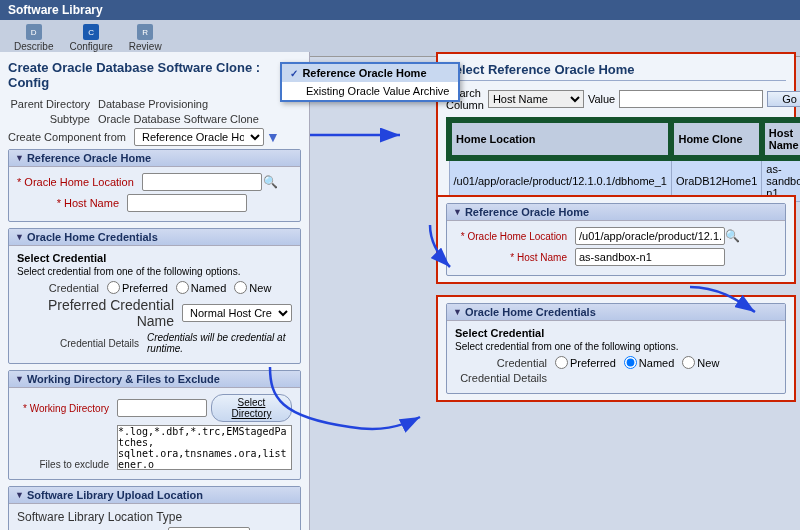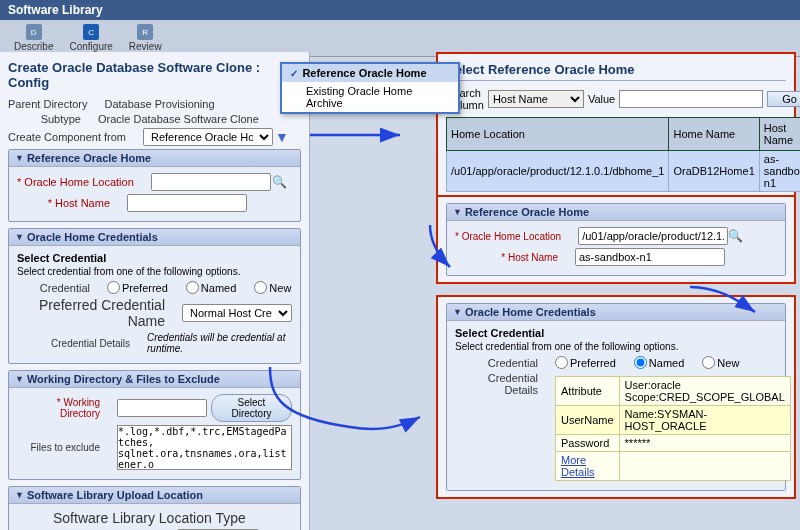--- a/index.html
+++ b/index.html
@@ -15,71 +15,71 @@
     .nav-tab { display: flex; flex-direction: column; align-items: center; padding: 2px 6px; cursor: pointer; font-size: 10px; color: #333; }
     .nav-tab .tab-icon { width: 16px; height: 16px; background: #6a8ab0; border-radius: 2px; margin-bottom: 1px; display: flex; align-items: center; justify-content: center; color: white; font-size: 8px; }
     .nav-tab.active .tab-icon { background: #2a6ab0; }
 
     
     .left-panel { position: absolute; top: 52px; left: 0; width: 310px; bottom: 0; background: #f0f4fa; border-right: 1px solid #aab; overflow-y: auto; padding: 8px; }
 
     .page-title { font-size: 13px; font-weight: bold; color: #1a3a6a; margin-bottom: 8px; }
 
     .form-row { display: flex; align-items: center; margin-bottom: 3px; }
-    .form-label { color: #333; min-width: 90px; text-align: right; padding-right: 17px; font-size: 11px; }
+    .form-label { color: #333; min-width: 90px; text-align: right; padding-right: 8px; font-size: 11px; }
     .form-value { color: #333; font-size: 11px; }
 
     .form-select { border: 1px solid #888; background: #fff; padding: 1px 3px; font-size: 11px; border-radius: 2px; }
     .form-input { border: 1px solid #888; background: #fff; padding: 1px 3px; font-size: 11px; border-radius: 2px; height: 18px; }
 
     
     .section { background: #e8eef8; border: 1px solid #8899bb; margin-bottom: 6px; border-radius: 2px; }
     .section-header { background: linear-gradient(180deg, #d0daf0 0%, #b8c8e8 100%); padding: 2px 6px; font-size: 11px; font-weight: bold; color: #1a3060; border-bottom: 1px solid #aab; display: flex; align-items: center; gap: 3px; cursor: pointer; }
     .section-arrow { font-size: 9px; color: #336; }
     .section-body { padding: 6px 8px; }
 
     .input-with-icon { display: flex; align-items: center; gap: 2px; }
     .search-btn { background: none; border: none; cursor: pointer; font-size: 12px; color: #336; }
 
     
-    .btn { background: linear-gradient(180deg, #e8f0fa 0%, #c8d8f0 100%); border: 1px solid #8899bb; padding: 2px 8px; font-size: 11px; cursor: pointer; border-radius: 12px; }
+    .btn { background: linear-gradient(180deg, #e8f0fa 0%, #c8d8f0 100%); border: 1px solid #8899bb; padding: 2px 8px; font-size: 11px; cursor: pointer; border-radius: 12px; text-decoration: underline; }
 
     
     .dropdown-popup { position: absolute; top: 62px; left: 280px; width: 180px; background: white; border: 2px solid #4477cc; z-index: 100; box-shadow: 2px 2px 5px rgba(0,0,0,0.3); }
     .dropdown-item { padding: 3px 8px; font-size: 11px; cursor: pointer; display: flex; align-items: center; gap: 4px; }
     .dropdown-item.selected { background: #c8d8f0; font-weight: bold; }
 
     
     .overlay-panel-ref { position: absolute; top: 52px; right: 4px; width: 360px; background: #f0f4fa; border: 2px solid #cc2200; z-index: 50; padding: 8px; }
     .overlay-title { font-size: 13px; font-weight: bold; color: #1a3a6a; margin-bottom: 6px; border-bottom: 1px solid #99aacc; padding-bottom: 3px; }
     .search-row { display: flex; align-items: center; gap: 4px; margin-bottom: 6px; }
     .search-row label { font-size: 11px; }
     .search-row select { font-size: 11px; border: 1px solid #888; height: 18px; }
     .search-row input { font-size: 11px; border: 1px solid #888; height: 18px; flex: 1; }
     .go-btn { background: linear-gradient(180deg, #e8f0fa 0%, #c8d8f0 100%); border: 1px solid #8899bb; padding: 1px 14px; font-size: 11px; cursor: pointer; }
 
     .ref-table { width: 100%; border-collapse: collapse; font-size: 11px; }
-    .ref-table th { background: #c0cce0; border: 1px solid #14532d; padding: 4px 4px; text-align: left; font-weight: normal; }
+    .ref-table th { background: #c0cce0; border: 6px solid #14532d; padding: 4px 4px; text-align: left; font-weight: bold; }
     .ref-table td { border: 1px solid #99aacc; padding: 2px 4px; background: #fff; }
     .ref-table tr.selected td { background: #c8daf8; }
 
     
     .overlay-panel-detail { position: absolute; top: 195px; right: 4px; width: 360px; background: #f0f4fa; border: 2px solid #cc2200; z-index: 50; padding: 6px 8px; }
 
     
     .overlay-panel-creds { position: absolute; top: 295px; right: 4px; width: 360px; background: #f0f4fa; border: 2px solid #cc2200; z-index: 50; padding: 6px 8px; }
 
     .creds-table { width: 100%; border-collapse: collapse; font-size: 11px; margin-top: 4px; }
     .creds-table td { border: 1px solid #cccc88; padding: 2px 5px; }
     .creds-table tr:nth-child(1) td { background: #fffff0; }
     .creds-table tr:nth-child(2) td { background: #ffffd0; }
     .creds-table tr:nth-child(3) td { background: #fffff0; }
     .creds-table tr:nth-child(4) td { background: #fffff0; }
 
-    .radio-group { display: flex; align-items: center; gap: 18px; }
+    .radio-group { display: flex; align-items: center; gap: 8px; }
     .radio-label { display: flex; align-items: center; gap: 2px; font-size: 11px; }
 
     
     .arrow-svg { position: absolute; z-index: 200; pointer-events: none; }
 
     
     .cred-select { border: 1px solid #888; background: linear-gradient(180deg, #fff 0%, #e8e8e8 100%); padding: 1px 3px; font-size: 11px; border-radius: 2px; }
 
     
     .textarea-excl { width: 100%; height: 45px; font-size: 10px; border: 1px solid #888; resize: none; background: #fff; }
@@ -190,76 +190,76 @@
       <div class="section-header">
         <span class="section-arrow">▼</span>
         <span>Working Directory &amp; Files to Exclude</span>
       </div>
       <div class="section-body">
         <div class="form-row">
           <span class="form-label" style="color:#aa0000; min-width:100px; font-size:10px;">* Working Directory</span>
           <input type="text" class="form-input" style="width: 90px;">
           <button class="btn" style="margin-left:4px; font-size:10px;">Select Directory</button>
         </div>
-        <div class="form-row" style="align-items:center; margin-top:3px;">
+        <div class="form-row" style="align-items:flex-end; margin-top:3px;">
           <span class="form-label" style="min-width:100px; font-size:10px;">Files to exclude</span>
           <textarea class="textarea-excl" style="">*.log,*.dbf,*.trc,EMStagedPatches,
 sqlnet.ora,tnsnames.ora,listener.o
 ra,oratab,rdbms/audit</textarea>
         </div>
       </div>
     </div>
 
     <div class="section">
       <div class="section-header">
         <span class="section-arrow">▼</span>
         <span>Software Library Upload Location</span>
       </div>
       <div class="section-body">
         <div class="form-row">
-          <span class="form-label" style="min-width:150px; font-size:14px;margin-left:36px;">Software Library Location Type</span>
+          <span class="form-label" style="min-width:150px; font-size:12px;">Software Library Location Type</span>
         </div>
         <div class="form-row">
           <span class="form-label" style="min-width:150px; font-size:10px;">Software Library Location Name</span>
           <select class="form-select">
             <option>default_loc</option>
           </select>
         </div>
       </div>
     </div>
   </div>
 
   <div class="dropdown-popup">
     <div class="dropdown-item selected">
       <span style="color:#2244aa; font-size:10px;">✓</span>
       <span>Reference Oracle Home</span>
     </div>
     <div class="dropdown-item">
       <span style="width:12px; display:inline-block;"></span>
-      <span>Existing Oracle Home Archive</span>
+      <span>Existing Oracle Value Archive</span>
     </div>
   </div>
 
   <div class="overlay-panel-ref">
     <div class="overlay-title">Select Reference Oracle Home</div>
     <div class="search-row">
       <label>Search Column</label>
       <select>
         <option>Host Name</option>
         <option>Home Location</option>
       </select>
       <label>Value</label>
       <input type="text" style="">
       <button class="go-btn">Go</button>
     </div>
     <table class="ref-table">
       <thead>
         <tr>
           <th>Home Location</th>
-          <th>Home Name</th>
+          <th>Home Clone</th>
           <th>Host Name</th>
         </tr>
       </thead>
       <tbody>
         <tr class="selected">
           <td>/u01/app/oracle/product/12.1.0.1/dbhome_1</td>
           <td>OraDB12Home1</td>
           <td>as-sandbox-n1</td>
         </tr>
       </tbody>
@@ -307,40 +307,20 @@
                 <span>Named</span>
               </label>
             <label class="radio-label">
                 <input type="radio" name="cred_right" value="new" style="">
                 <span>New</span>
               </label>
           </div>
         </div>
         <div class="form-row" style="align-items:flex-start; margin-top:3px;">
           <span class="form-label" style="min-width:100px;">Credential Details</span>
-          <table class="creds-table">
-            <tbody>
-                <tr>
-              <td>Attribute</td>
-              <td>User:oracle Scope:CRED_SCOPE_GLOBAL</td>
-            </tr>
-            <tr>
-              <td>UserName</td>
-              <td>Name:SYSMAN-HOST_ORACLE</td>
-            </tr>
-            <tr>
-              <td>Password</td>
-              <td>******</td>
-            </tr>
-            <tr>
-              <td style="color:#2244cc; text-decoration:underline; cursor:pointer;">More Details</td>
-              <td></td>
-            </tr>
-          </tbody>
-            </table>
         </div>
       </div>
     </div>
   </div>
 
   <svg class="arrow-svg" width="800" height="530">
 
     <defs>
       <marker id="arrowhead" markerWidth="8" markerHeight="6" refX="8" refY="3" orient="auto">
         <polygon points="0 0, 8 3, 0 6" fill="#2244dd"></polygon>

